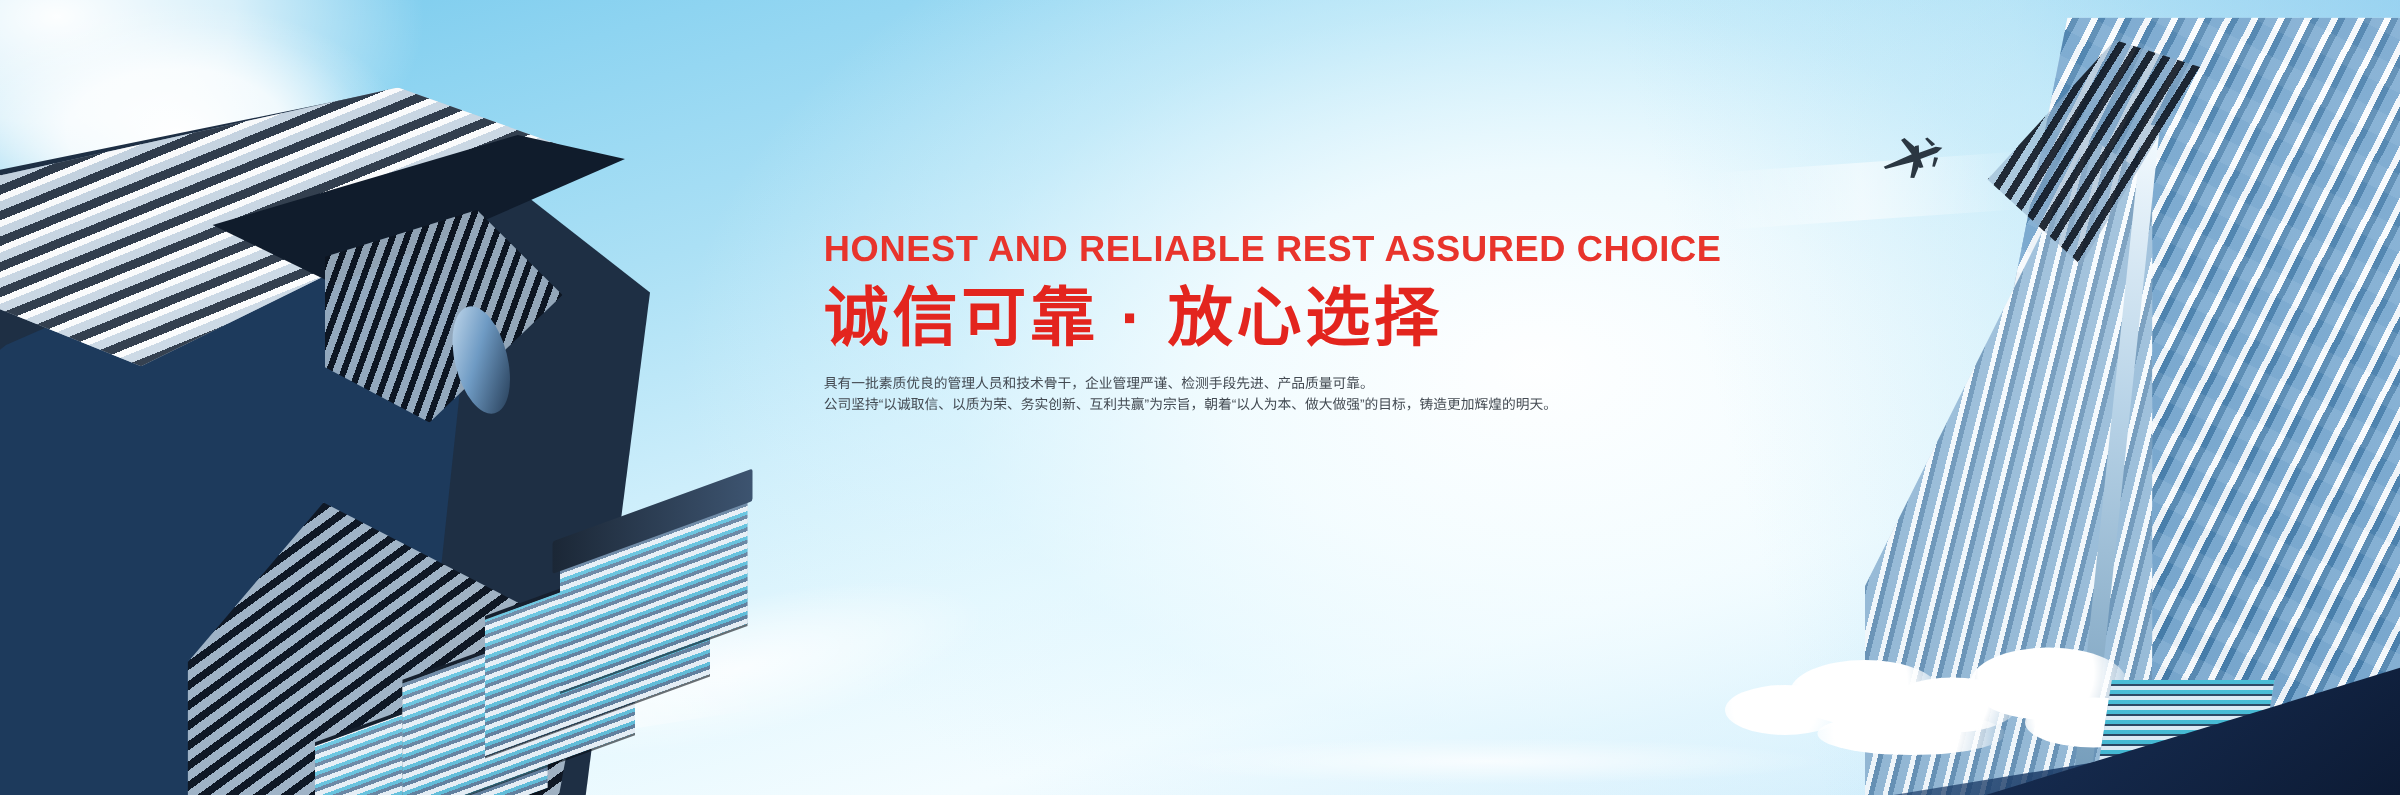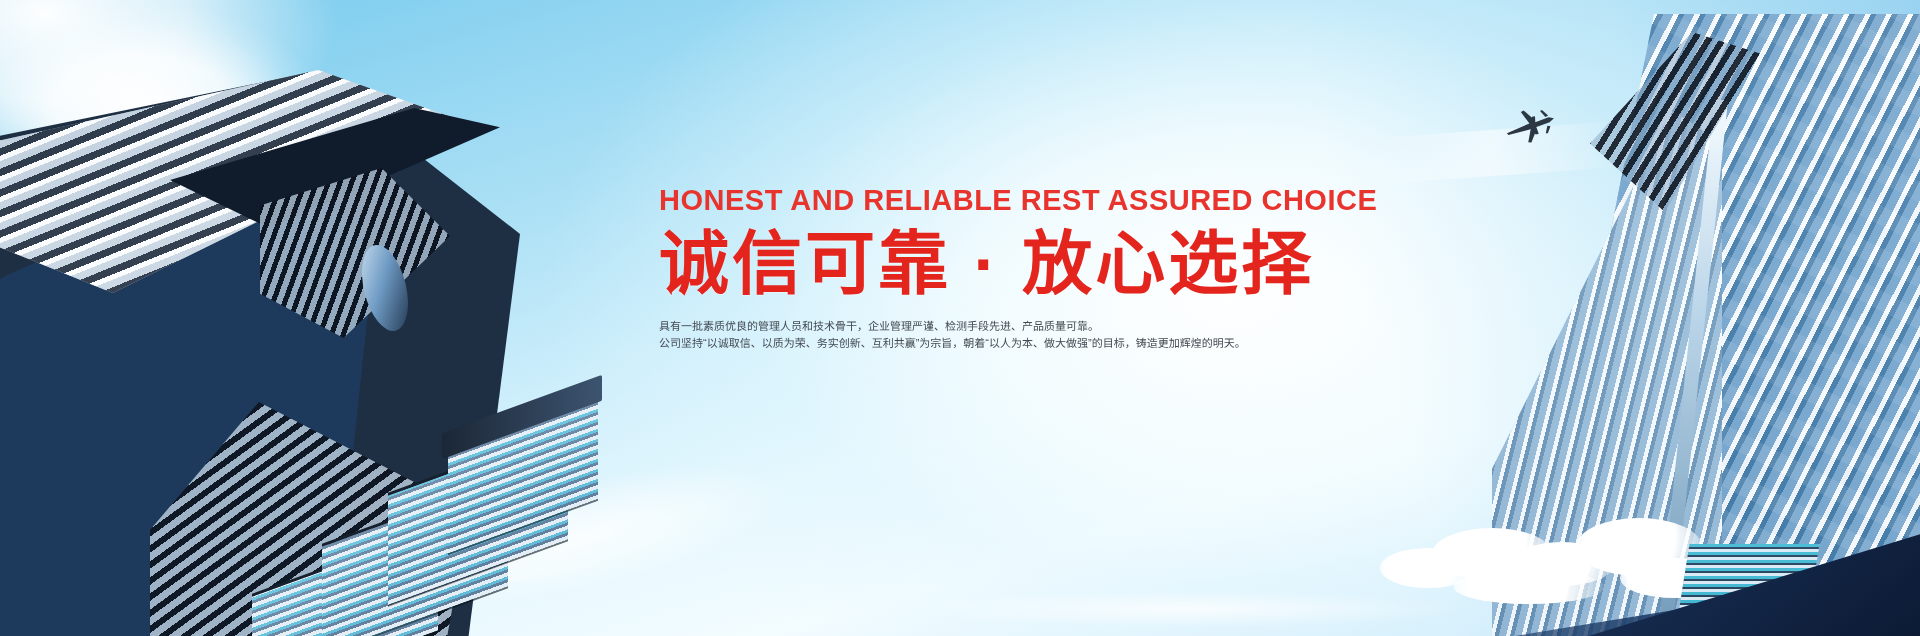--- a/index.html
+++ b/index.html
@@ -268,21 +268,21 @@
   .tagline-en {
     font-size:29px;
     font-weight:600;
     letter-spacing:0.5px;
     color:#e8342c;
     line-height:1;
     white-space:nowrap;
     margin-bottom:13px;
   }
   .headline-cn {
-    font-size:70px;
+    font-size:52px;
     font-weight:700;
     letter-spacing:3px;
     color:#e3251e;
     line-height:1.05;
     white-space:nowrap;
     margin-bottom:16px;
     text-shadow:0 1px 1px rgba(255,255,255,0.45);
   }
   .desc {
     font-size:11px;

